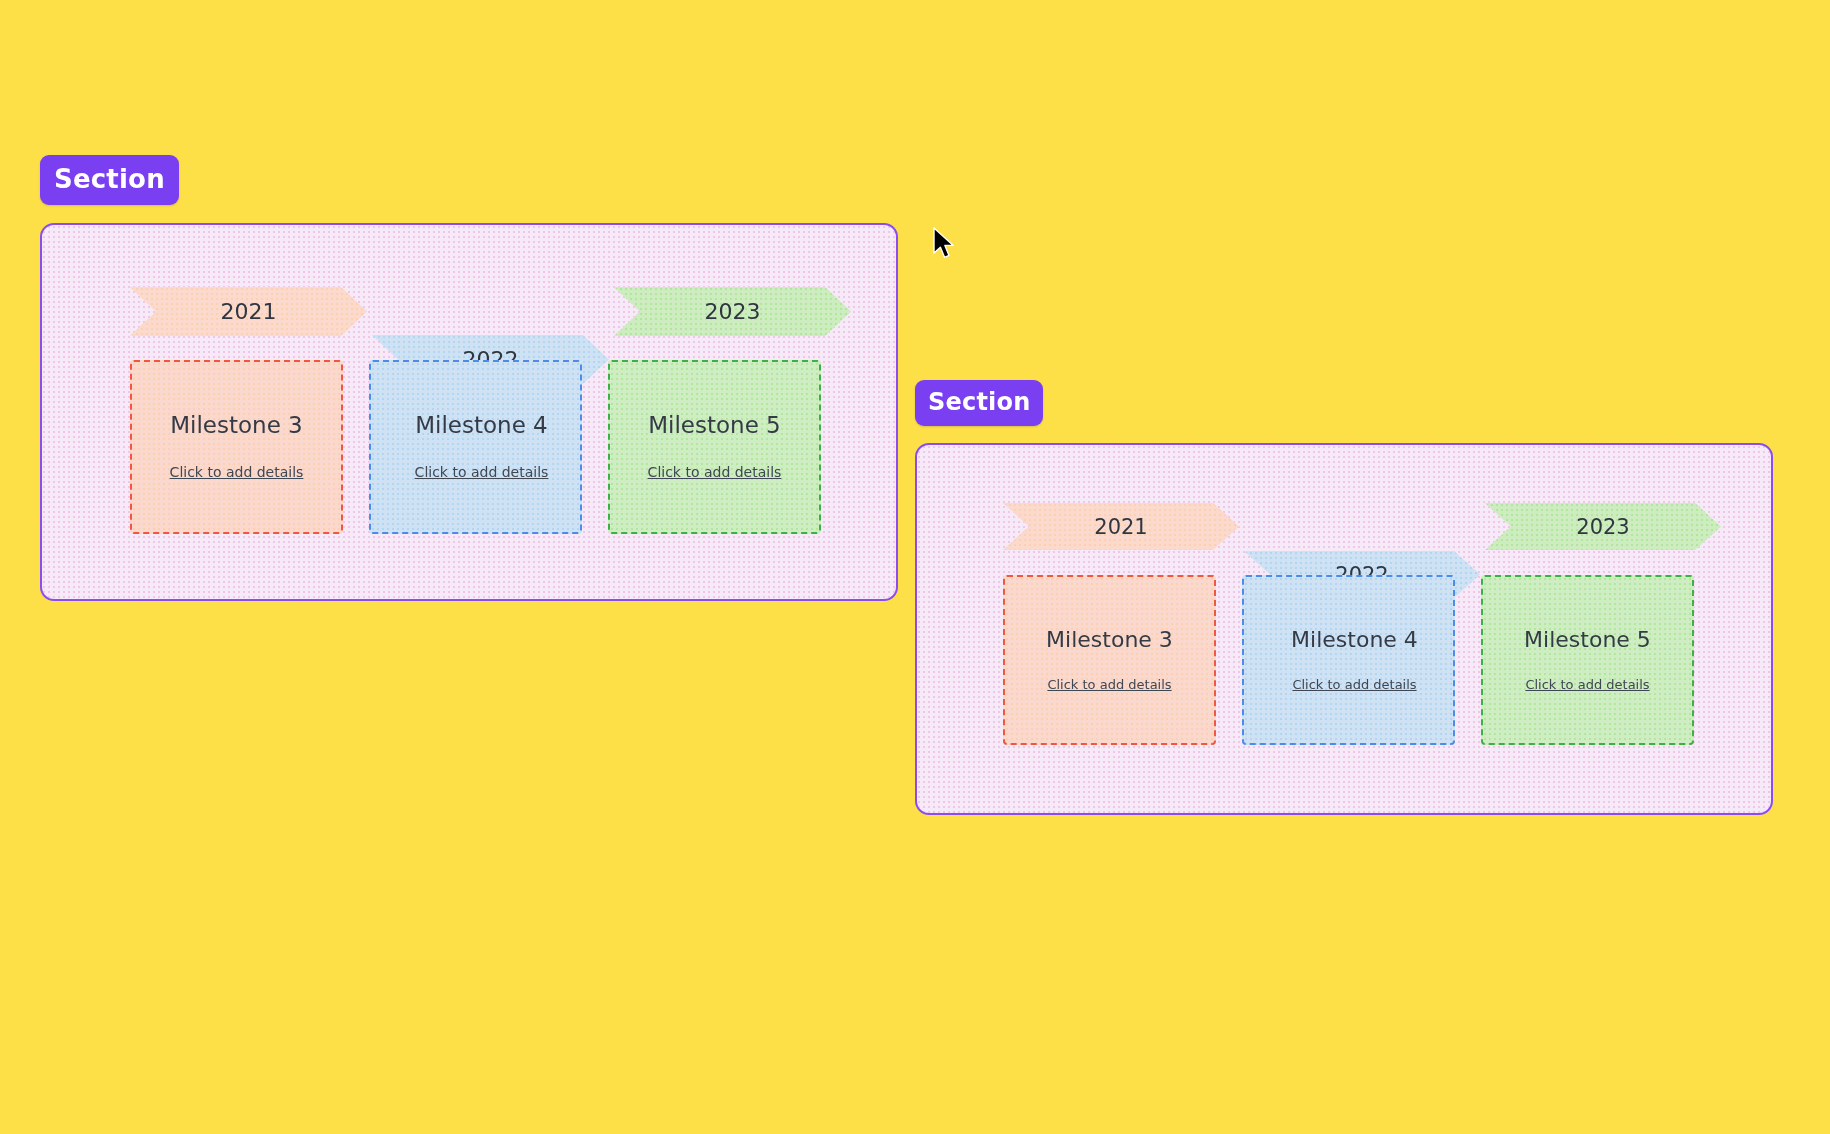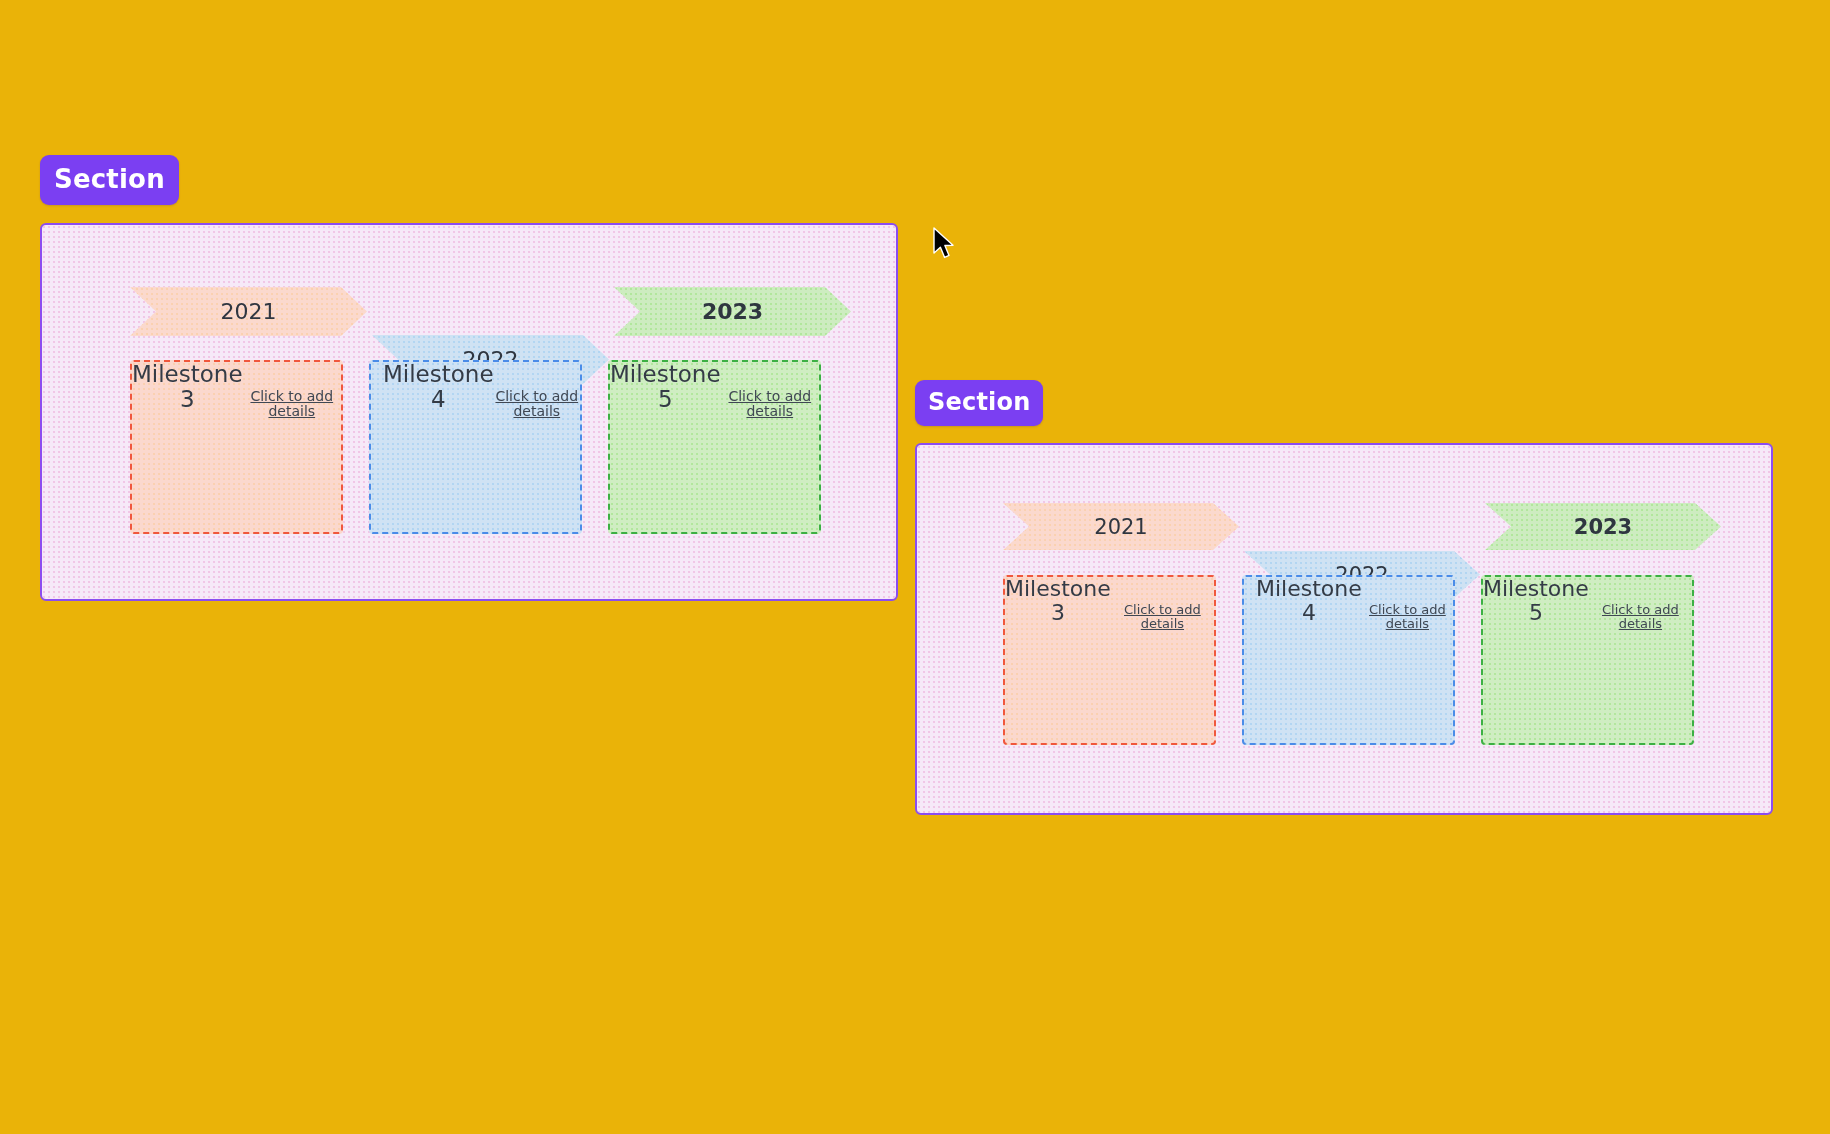--- a/index.html
+++ b/index.html
@@ -9,42 +9,42 @@
     height: 1134px;
     background: #fafaff;
     font-family: "DejaVu Sans", "Liberation Sans", sans-serif;
     overflow: hidden;
   }
 
   #canvas {
     position: relative;
     width: 1830px;
     height: 1134px;
-    background: #eab308;
+    background: #fde047;
   }
 
   
   .section-group { position: absolute; }
 
   .section-badge {
     display: inline-block;
     background: #7b3ff2;
     color: #ffffff;
     font-weight: 700;
     letter-spacing: 0.2px;
     border-radius: 9px;
     line-height: 1;
     box-shadow: 0 1px 2px rgba(60, 20, 140, 0.18);
     white-space: nowrap;
   }
 
   .section-panel {
     position: relative;
     border: 2px solid #8b4df0;
-    border-radius: 6px;
+    border-radius: 14px;
     background-color: #f6e9f8;
     background-image:
       radial-gradient(circle at 2px 2px, rgba(236,170,216,0.55) 1px, transparent 1.2px);
     background-size: 5px 5px;
     overflow: hidden;
   }
 
   
   .timeline-row {
     position: absolute;
@@ -80,33 +80,32 @@
     background-image:
       radial-gradient(circle at 2px 2px, rgba(150,200,240,0.5) 1px, transparent 1.2px);
     background-size: 5px 5px;
     margin-top: 48px;
   }
   .chevron.c-green {
     background-color: #cdecc0;
     background-image:
       radial-gradient(circle at 2px 2px, rgba(150,225,120,0.5) 1px, transparent 1.2px);
     background-size: 5px 5px;
-    font-weight: bold;
   }
 
   .chevron-label { position: relative; z-index: 2; }
 
   
   .cards-row { position: absolute; display: flex; }
 
   .milestone-card {
     position: relative;
     display: flex;
-    flex-direction: row;
-    align-items: flex-start;
+    flex-direction: column;
+    align-items: center;
     justify-content: center;
     border-radius: 4px;
     text-align: center;
   }
 
   .milestone-card .m-title {
     color: #343b46;
     font-weight: 400;
     line-height: 1.1;
   }

